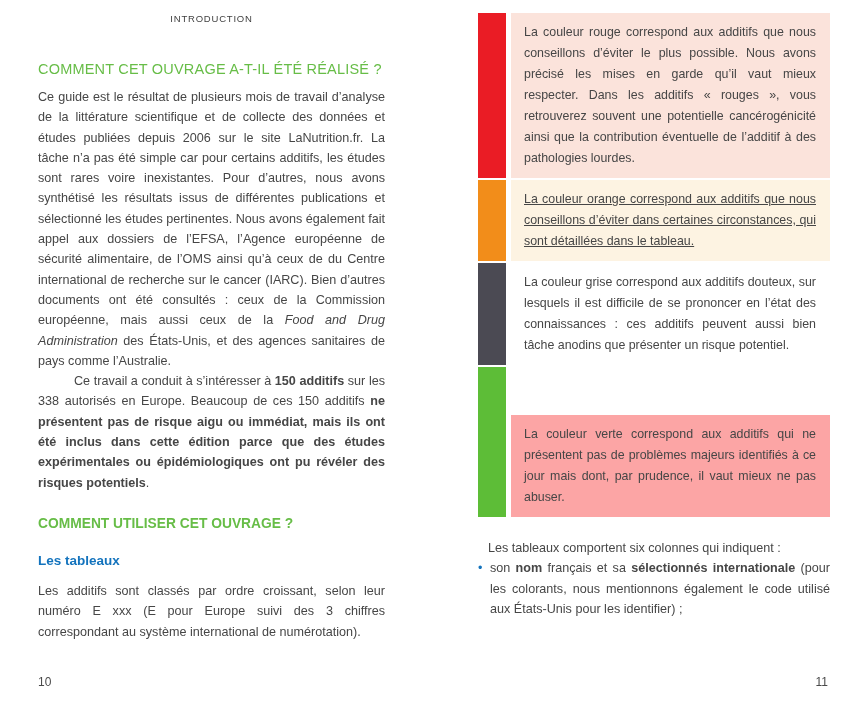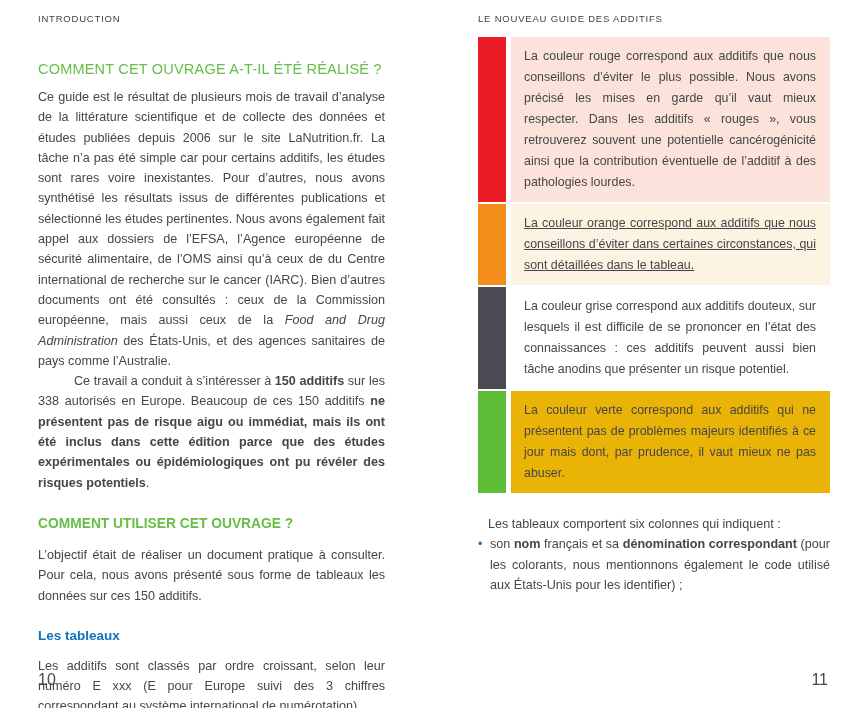--- a/index.html
+++ b/index.html
@@ -11,21 +11,21 @@
     overflow: hidden;
     position: relative;
   }
   .spread { display: flex; width: 866px; height: 708px; }
   .page { position: relative; height: 708px; }
   .page-left  { width: 433px; padding: 0 48px 0 38px; }
   .page-right { width: 433px; padding: 0 36px 0 45px; }
 
   .running-head {
     margin-top: 13px;
-    text-align: left;
+    text-align: center;
     font-size: 9.5px;
     letter-spacing: 0.8px;
     color: #3f3f3f;
   }
 
   .body-text {
     font-size: 12.6px;
     line-height: 20.3px;
     text-align: justify;
     color: #464646;
@@ -84,21 +84,21 @@
   ul.legend-columns li::before {
     content: "•";
     position: absolute;
     left: 0; top: 0;
     color: #1373bd;
   }
 
   .page-number {
     position: absolute;
     bottom: 19px;
-    font-size: 16px;
+    font-size: 12px;
     color: #4a4a4a;
     text-align: right;
   }
   .page-number.pn-left  { left: 38px; }
   .page-number.pn-right { right: 38px; }
 </style>
 </head>
 <body>
 
 <div class="spread">
@@ -107,31 +107,29 @@
     <div class="running-head">INTRODUCTION</div>
 
     <h2 class="section-title lp-title1" style="color:#67bd47">COMMENT CET OUVRAGE A-T-IL ÉTÉ RÉALISÉ ?</h2>
 
     <p class="body-text lp-para1"><span>Ce guide est le résultat de plusieurs mois de travail d’analyse de la littérature scientifique et de collecte des données et études publiées depuis 2006 sur le site LaNutrition.fr. La tâche n’a pas été simple car pour certains additifs, les études sont rares voire inexistantes. Pour d’autres, nous avons synthétisé les résultats issus de différentes publications et sélectionné les études pertinentes. Nous avons également fait appel aux dossiers de l’EFSA, l’Agence européenne de sécurité alimentaire, de l’OMS ainsi qu’à ceux de du Centre international de recherche sur le cancer (IARC). Bien d’autres documents ont été consultés : ceux de la Commission européenne, mais aussi ceux de la </span><span class="i">Food and Drug Administration</span><span> des États-Unis, et des agences sanitaires de pays comme l’Australie.</span></p>
 
     <p class="body-text indent-1"><span>Ce travail a conduit à s’intéresser à </span><span class="b">150 additifs</span><span> sur les 338 autorisés en Europe. Beaucoup de ces 150 additifs </span><span class="b">ne présentent pas de risque aigu ou immédiat, mais ils ont été inclus dans cette édition parce que des études expérimentales ou épidémiologiques ont pu révéler des risques potentiels</span><span>.</span></p>
 
     <h2 class="section-title bold lp-title2" style="color:#67bd47">COMMENT UTILISER CET OUVRAGE ?</h2>
 
-    <p class="body-text lp-para3">L’objectif était de réaliser un document pratique à consulter. Pour cela, nous avons présenté sous forme de tableaux les données sur ces 150 additifs.</p>
 
     <h3 class="sub-title lp-sub" style="color:#1373bd">Les tableaux</h3>
 
     <p class="body-text lp-para4">Les additifs sont classés par ordre croissant, selon leur numéro E xxx (E pour Europe suivi des 3 chiffres correspondant au système international de numérotation).</p>
 
     <div class="page-number pn-left">10</div>
   </div>
 
   <div class="page page-right">
-    <div class="running-head">LE NOUVEAU GUIDE DES ADDITIFS</div>
 
 
     <div class="color-legend">
 
       <div class="legend-block">
         <div class="legend-bar" style="background: rgb(234, 28, 37);"></div>
         <div class="legend-text" style="background: rgb(251, 227, 219);">La couleur rouge correspond aux additifs que nous conseillons d’éviter le plus possible. Nous avons précisé les mises en garde qu’il vaut mieux respecter. Dans les additifs « rouges », vous retrouverez souvent une potentielle cancérogénicité ainsi que la contribution éventuelle de l’additif à des pathologies lourdes.</div>
       </div>
 
       <div class="legend-block">
@@ -139,27 +137,27 @@
         <div class="legend-text" style="background: rgb(253, 243, 226); text-decoration: underline;">La couleur orange correspond aux additifs que nous conseillons d’éviter dans certaines circonstances, qui sont détaillées dans le tableau.</div>
       </div>
 
       <div class="legend-block">
         <div class="legend-bar" style="background: rgb(75, 74, 83);"></div>
         <div class="legend-text" style="background: rgb(255, 255, 255);">La couleur grise correspond aux additifs douteux, sur lesquels il est difficile de se prononcer en l’état des connaissances : ces additifs peuvent aussi bien tâche anodins que présenter un risque potentiel.</div>
       </div>
 
       <div class="legend-block">
         <div class="legend-bar" style="background: rgb(93, 189, 55);"></div>
-        <div class="legend-text" style="background: #eab308;">La couleur verte correspond aux additifs qui ne présentent pas de problèmes majeurs identifiés à ce jour mais dont, par prudence, il vaut mieux ne pas abuser.</div>
+        <div class="legend-text" style="background: #fca5a5; margin-top: 48px;">La couleur verte correspond aux additifs qui ne présentent pas de problèmes majeurs identifiés à ce jour mais dont, par prudence, il vaut mieux ne pas abuser.</div>
       </div>
 
     </div>
 
     <p class="body-text indent-s rp-columns-intro">Les tableaux comportent six colonnes qui indiquent :</p>
 
     <ul class="legend-columns">
-      <li><span>son </span><span class="b">nom</span><span> français et sa </span><span class="b">dénomination correspondant</span><span> (pour les colorants,  nous mentionnons également le code utilisé aux États-Unis pour les identifier) ;</span></li>
+      <li><span>son </span><span class="b">nom</span><span> français et sa </span><span class="b">sélectionnés internationale</span><span> (pour les colorants,  nous mentionnons également le code utilisé aux États-Unis pour les identifier) ;</span></li>
     </ul>
 
     <div class="page-number pn-right">11</div>
   </div>
 
 </div>
 
 </body></html>

